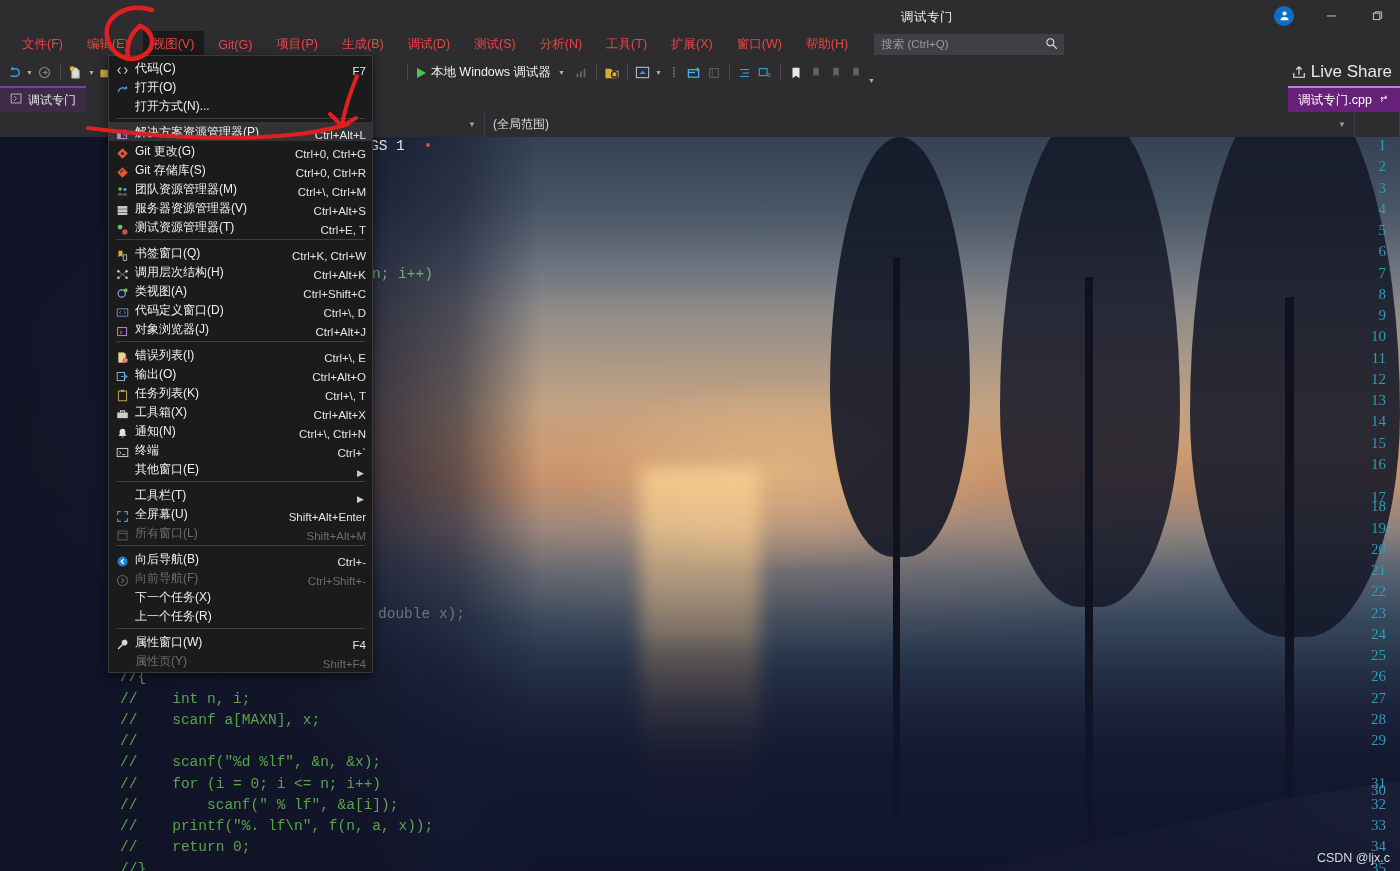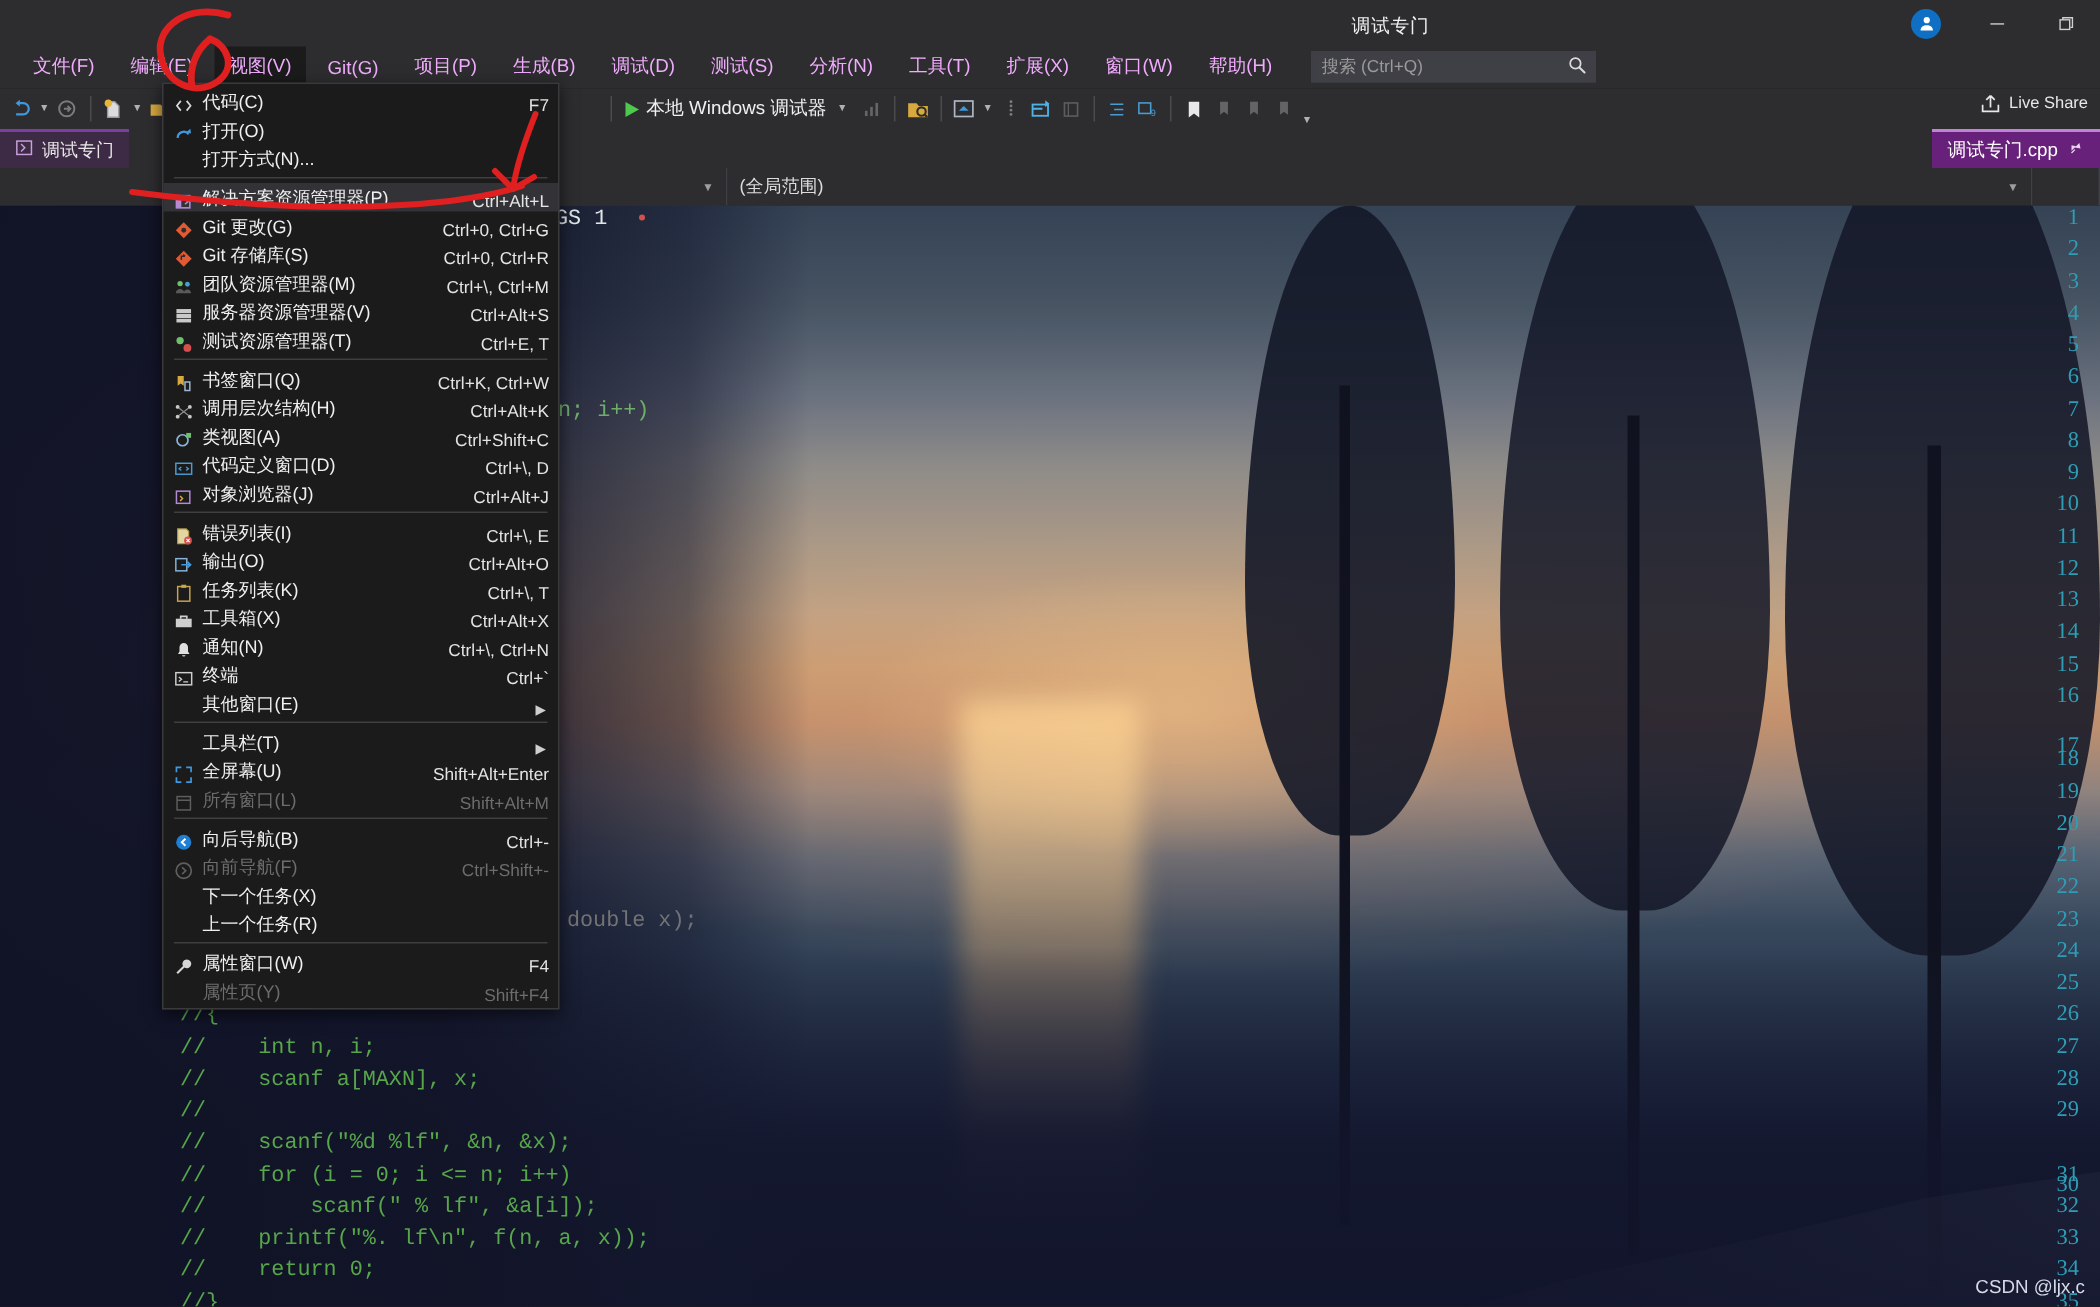--- a/index.html
+++ b/index.html
@@ -17,41 +17,41 @@
   .winbtns{ position:absolute; right:0; top:0; height:31px; display:flex; align-items:center; }
   .winbtn{ width:46px; height:31px; display:flex; align-items:center; justify-content:center;
            color:#d0d0d0; font-size:13px; }
   .avatar{ width:20px; height:20px; border-radius:50%; background:#0e6fc4;
            display:flex; align-items:center; justify-content:center;
            color:#fff; font-size:10px; margin-right:14px; }
 
   
   .menubar{ position:absolute; left:0; top:30px; width:1400px; height:29px;
             background:#2d2d30; display:flex; align-items:center; }
-  .menuitem{ color:#f0abfc; font-size:12.5px; padding:5px 10px; margin:0 2px; white-space:nowrap; }
+  .menuitem{ color:#ef4444; font-size:12.5px; padding:5px 10px; margin:0 2px; white-space:nowrap; }
   .menuitem.active{ background:#1b1b1c; }
   .searchbox{ margin-left:14px; width:190px; height:21px; background:#3f3f46;
               border:1px solid #3f3f46; display:flex; align-items:center;
               padding:0 6px; position:relative; }
   .searchbox .ph{ color:#9b9b9b; font-size:11.5px; }
   .searchbox .mag{ position:absolute; right:5px; top:2px; color:#d8d8d8; font-size:12px; }
 
   
   .toolbar{ position:absolute; left:0; top:59px; width:1400px; height:27px;
             background:#2d2d30; display:flex; align-items:center; }
   .tbtn{ display:flex; align-items:center; justify-content:center;
          height:22px; min-width:20px; padding:0 2px; color:#c8c8c8; font-size:12px; }
   .tsep{ width:1px; height:17px; background:#4a4a4f; margin:0 5px; }
   .tcaret{ color:#b0b0b0; font-size:7px; padding:0 2px; }
   .dbgbtn{ display:flex; align-items:center; color:#f0f0f0; font-size:12.5px; gap:5px;
            padding:0 4px; }
   .playtri{ width:0;height:0;border-left:9px solid #4ec94e;border-top:5.5px solid transparent;
             border-bottom:5.5px solid transparent; }
   .liveshare{ position:absolute; right:8px; top:3px; display:flex; align-items:center;
-              gap:5px; color:#e8e8e8; font-size:11px; }
+              gap:5px; color:#e8e8e8; font-size:17px; }
 
   
   .tabstrip{ position:absolute; left:0; top:86px; width:1400px; height:26px; background:#2d2d30; }
   .tab-left{ position:absolute; left:0; top:0; height:26px; display:flex; align-items:center;
              gap:5px; padding:0 10px; background:#3d2a45; color:#e6e6e6; font-size:12px;
              border-top:2px solid #7a3fa0; }
   .tab-right{ position:absolute; right:0; top:0; height:26px; display:flex; align-items:center;
               gap:6px; padding:0 10px; background:#68217a; color:#fff; font-size:12.5px;
               border-top:2px solid #c183d6; }
 

